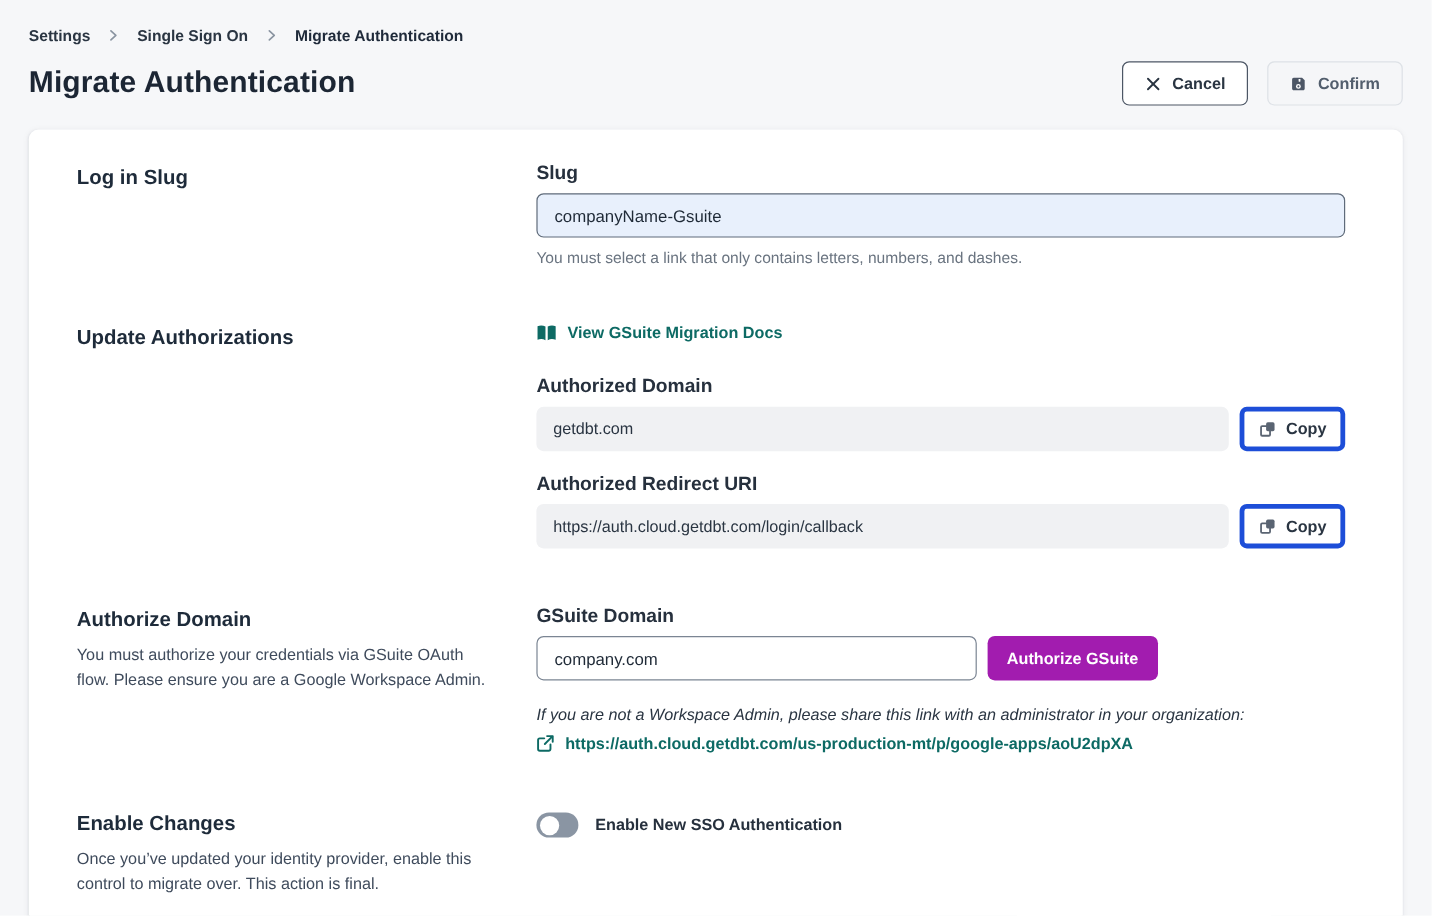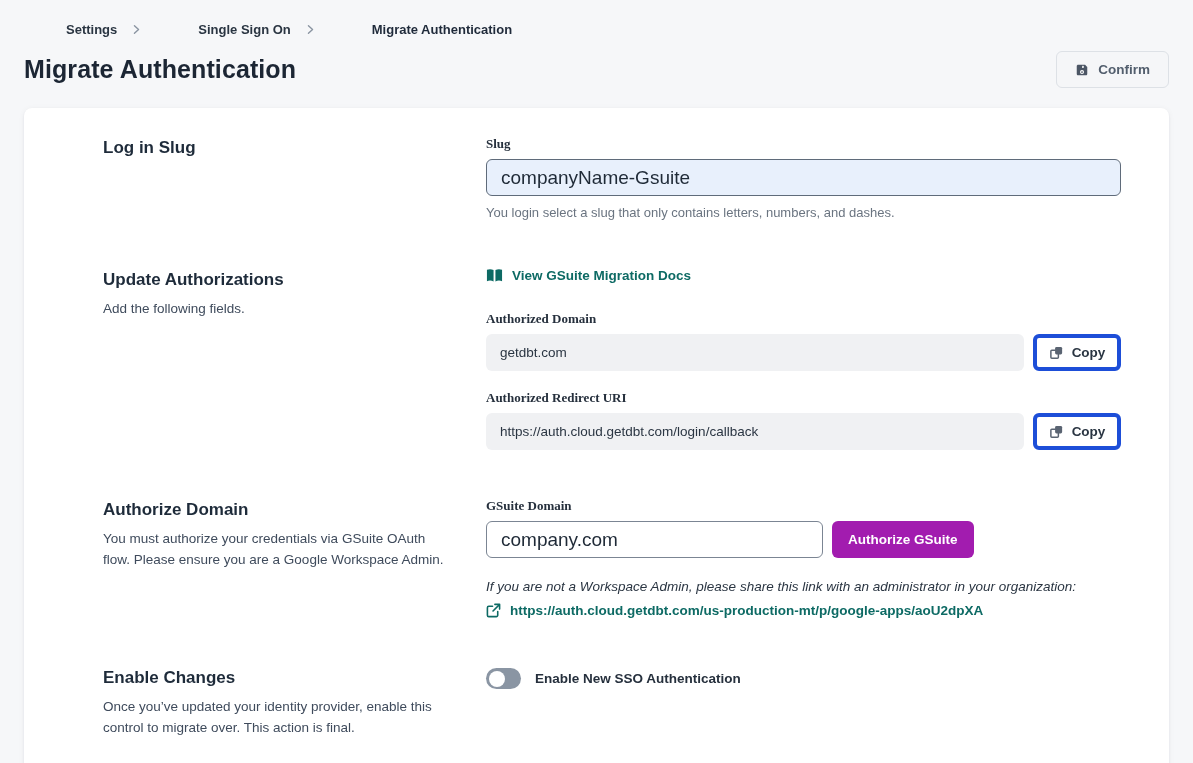--- a/index.html
+++ b/index.html
@@ -7,21 +7,21 @@
   body {
     font-family: "Liberation Sans", sans-serif;
     background: #f6f7f9;
     color: #1f2a3a;
     overflow: hidden;
   }
 
   
   .page-header { padding: 22px 24px 0 24px; }
   .breadcrumb { display: flex; align-items: center; gap: 14px; font-size: 13px; }
-  .crumb { font-weight: 600; color: #2a3542; cursor: pointer; margin-left: 42px; }
+  .crumb { font-weight: 600; color: #2a3542; cursor: pointer; }
   .crumb.current { font-weight: 700; color: #1f2a3a; cursor: default; }
   .crumb-sep { color: #8a94a1; display: flex; align-items: center; }
   .crumb-sep svg { width: 11px; height: 11px; }
 
   .title-row { display: flex; align-items: center; justify-content: space-between; margin-top: 14px; }
   .page-title { font-size: 25px; font-weight: 700; letter-spacing: .1px; color: #1c2634; }
   .header-actions { display: flex; gap: 16px; }
   .btn {
     display: inline-flex; align-items: center; gap: 9px;
     height: 37px; padding: 0 18px;
@@ -37,33 +37,32 @@
     background: #ffffff;
     border-radius: 8px;
     box-shadow: 0 1px 2px rgba(23,34,50,.08), 0 1px 6px rgba(23,34,50,.05);
     padding: 28px 48px 34px 40px;
     min-height: 620px;
   }
   .section {
     display: grid;
     grid-template-columns: 383px 1fr;
     align-items: start;
-    margin-left: 39px;
   }
   .section + .section { margin-top: 48px; }
   .section-heading { font-size: 17px; font-weight: 700; color: #1e2b3a; padding-top: 2px; }
   .section-desc { margin-top: 9px; font-size: 13.5px; line-height: 1.55; color: #3f4b5c; max-width: 345px; }
 
-  .field-label { font-size: 13px; font-weight: 700; color: #26303d; margin-bottom: 7px; display: block; font-family: Liberation Serif, serif; }
+  .field-label { font-size: 16px; font-weight: 700; color: #26303d; margin-bottom: 7px; display: block; }
   .helper-text { margin-top: 9px; font-size: 13px; color: #6a7480; }
 
   input.text-input {
     width: 100%; height: 37px;
     border: 1px solid #5f6b7a; border-radius: 6px;
-    padding: 0 14px; font-size: 19px; color: #1f2a37;
+    padding: 0 14px; font-size: 14px; color: #1f2a37;
     font-family: "Liberation Sans", sans-serif;
     background: #fff; outline: none;
   }
   input.text-input.autofill { background: #e8f0fc; }
 
   .readonly-field {
     flex: 1; height: 37px; display: flex; align-items: center;
     background: #f0f1f3; border-radius: 6px;
     padding: 0 14px; font-size: 13.5px; color: #2a3542;
   }
@@ -78,21 +77,21 @@
 
   .docs-link {
     display: inline-flex; gap: 9px;
     font-size: 13.5px; font-weight: 700; color: #0d6a64;
     cursor: pointer; text-decoration: none;
   }
   .docs-link svg { width: 17px; height: 15px; }
   .field-block { margin-top: 24px; }
 
   .domain-row { display: flex; align-items: center; }
-  .domain-row input.text-input { width: 337px; border-color: #7b8593; }
+  .domain-row input.text-input { width: 367px; border-color: #7b8593; }
   .btn-primary {
     margin-left: 9px; height: 37px; padding: 0 16px; flex: none;
     background: #a21caf; color: #fff; border: none; border-radius: 6px;
     font-size: 13.5px; font-weight: 700; cursor: pointer;
     font-family: "Liberation Sans", sans-serif;
   }
   .admin-note { margin-top: 21px; font-size: 13.5px; color: #2a3542; font-style: italic; }
   .admin-link-row { margin-top: 9px; display: flex; align-items: center; gap: 9px; }
   .admin-link-row svg { width: 15px; height: 15px; flex: none; }
   .admin-link { font-size: 13.5px; font-weight: 700; color: #0d6a64; text-decoration: none; cursor: pointer; }
@@ -124,20 +123,29 @@
       <svg viewBox="0 0 16 16" fill="none" stroke="#8a94a1" stroke-width="2" stroke-linecap="round" stroke-linejoin="round">
           <polyline points="5,2.5 11,8 5,13.5"></polyline>
         </svg>
     </span>
     <span class="crumb current">Migrate Authentication</span>
   </div>
 
   <div class="title-row">
     <h1 class="page-title">Migrate Authentication</h1>
     <div class="header-actions">
+      <button class="btn">
+        <span style="display:flex">
+          <svg viewBox="0 0 16 16" fill="none" stroke="#2a3542" stroke-width="1.8" stroke-linecap="round">
+              <line x1="3" y1="3" x2="13" y2="13"></line>
+              <line x1="13" y1="3" x2="3" y2="13"></line>
+            </svg>
+        </span>
+        <span>Cancel</span>
+      </button>
       <button class="btn secondary">
         <span style="display:flex">
           <svg viewBox="0 0 16 16" fill="#4c5665">
               <path d="M2 3.5C2 2.7 2.7 2 3.5 2h8L14 4.5v8c0 .8-.7 1.5-1.5 1.5h-9C2.7 14 2 13.3 2 12.5v-9z"></path>
               <rect x="5" y="2.5" width="6" height="4" rx="0.5" fill="#4c5665"></rect>
               <rect x="8.2" y="3.2" width="1.7" height="2.6" rx="0.4" fill="#fff"></rect>
               <circle cx="8" cy="10.3" r="2.3" fill="#fff"></circle>
               <circle cx="8" cy="10.3" r="1" fill="#4c5665"></circle>
             </svg>
         </span>
@@ -149,28 +157,27 @@
 
 <div class="card">
 
   <div class="section">
     <div>
       <h2 class="section-heading">Log in Slug</h2>
     </div>
     <div>
       <label class="field-label">Slug</label>
       <input class="text-input autofill" type="text" value="companyName-Gsuite" style="">
-      <div class="helper-text">You login select a slug that only contains letters, numbers, and dashes.</div>
+      <div class="helper-text">You must select a link that only contains letters, numbers, and dashes.</div>
     </div>
   </div>
 
   <div class="section">
     <div>
       <h2 class="section-heading">Update Authorizations</h2>
-      <p class="section-desc">Add the following fields.</p>
     </div>
     <div>
       <a class="docs-link">
         <span style="display:flex">
           <svg viewBox="0 0 18 15" fill="#0d6a64">
               <path d="M1 1.5C3.2.6 5.8.6 8 1.8v12C5.8 12.6 3.2 12.6 1 13.5v-12z"></path>
               <path d="M17 1.5C14.8.6 12.2.6 10 1.8v12c2.2-1.2 4.8-1.2 7-.3v-12z"></path>
             </svg>
         </span>
         <span>View GSuite Migration Docs</span>

